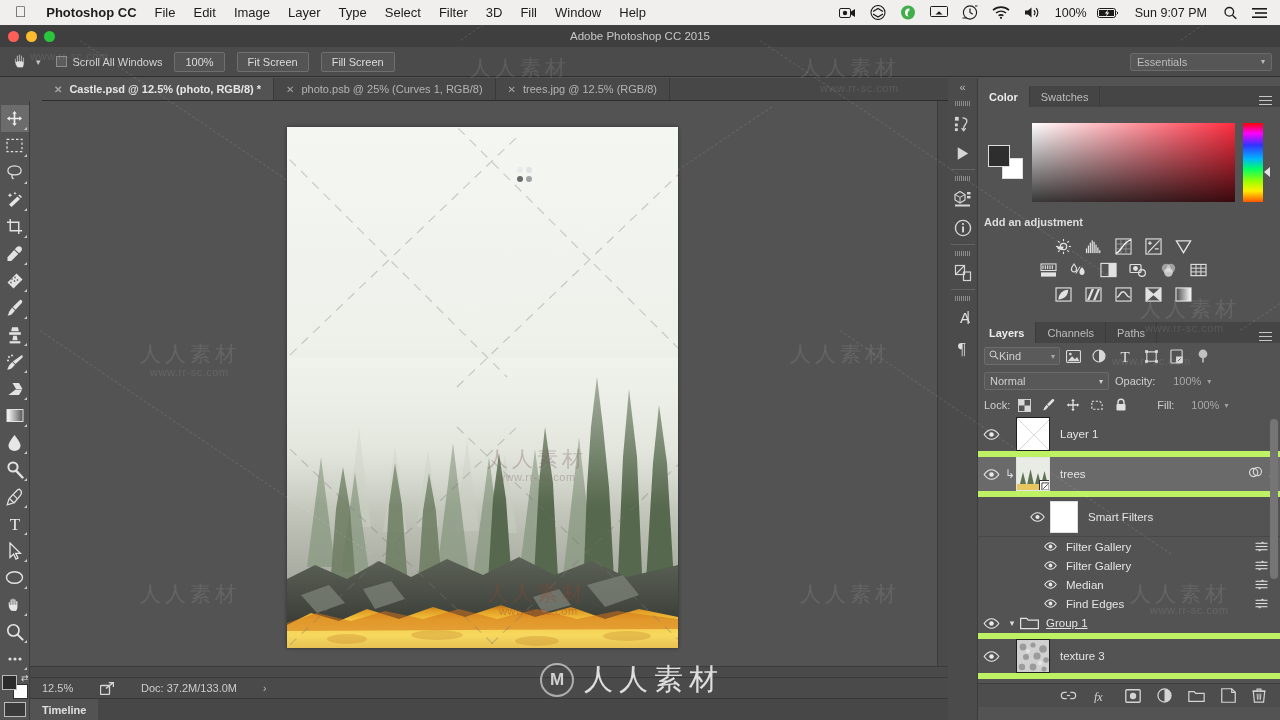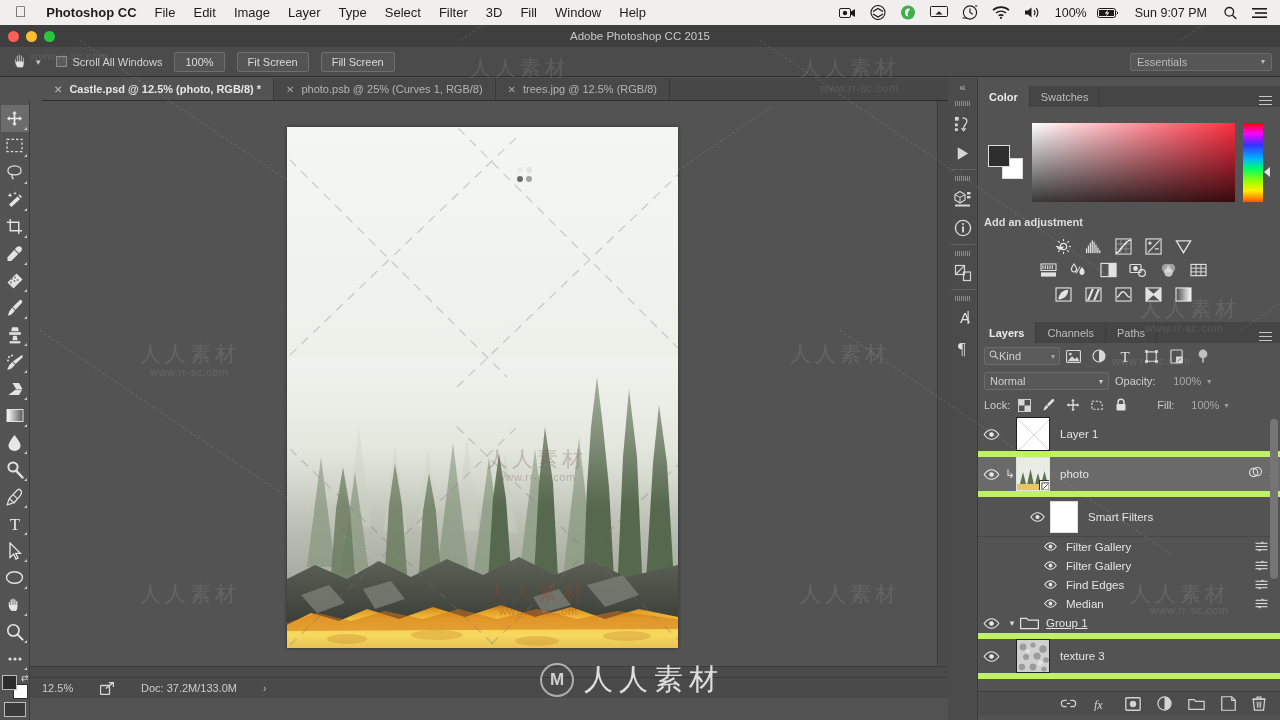--- a/index.html
+++ b/index.html
@@ -217,21 +217,21 @@
   .smartrow .ind { width: 46px; flex: 0 0 auto; }
   .fx-row { display: flex; align-items: center; height: 19px; padding-left: 66px; }
   .fx-row .eye2 { width: 22px; display: flex; align-items: center; color: #e4e4e4; }
   .fx-name { font-size: 11.5px; color: #e4e4e4; }
   .fx-right { margin-left: auto; padding-right: 12px; color: #dcdcdc; }
 
   .lay-scroll { position: absolute; right: 2px; top: 0; width: 8px; }
   .lay-scroll .thumb { width: 8px; border-radius: 4px; background: #757575; }
 
   .lay-bottom {
-    position: absolute; left: 0; bottom: 5px; width: 302px; height: 24px;
+    position: absolute; left: 0; bottom: 13px; width: 302px; height: 24px;
     background: #4d4d4d; display: flex; align-items: center; justify-content: flex-end;
     gap: 16px; padding-right: 14px; border-top: 1px solid #3e3e3e;
   }
   .lb-ico { color: #d4d4d4; display: flex; align-items: center; }
 
   
   .wm { position: absolute; pointer-events: none; color: rgba(255,255,255,0.10); white-space: nowrap; }
   .wm-cjk { font-size: 21px; letter-spacing: 4px; font-family: "DejaVu Sans", sans-serif; }
   .wm-url { font-size: 11px; letter-spacing: .5px; }
   .wm-diag { position: absolute; pointer-events: none; border-top: 1px dashed rgba(255,255,255,0.11); transform-origin: 0 0; }
@@ -677,20 +677,23 @@
       <svg width="14" height="13" viewBox="0 0 14 13">
           <rect x="0.5" y="3.5" width="9" height="9" rx="1" fill="none" stroke="#d6d6d6" stroke-width="1.3"></rect>
           <path d="M6 6.5 L13 0.6" stroke="#d6d6d6" stroke-width="1.5"></path>
           <path d="M8.8 0.5 L13.4 0.5 L13.4 5" fill="none" stroke="#d6d6d6" stroke-width="1.3"></path>
         </svg>
     </div>
     <div class="sb-doc">Doc: 37.2M/133.0M</div>
     <div class="sb-car">›</div>
   </div>
 
+  <div class="timeline-bar">
+    <div class="timeline-tab">Timeline</div>
+  </div>
 
   <div class="rail">
     <div class="rail-collapse">«</div>
     <div class="rail-grip"></div>
     <div class="rail-ico">
       <svg width="17" height="17" viewBox="0 0 18 18">
           <g fill="#d6d6d6">
             <rect x="1" y="2" width="4" height="4"></rect>
             <rect x="1" y="9" width="3" height="3"></rect>
             <rect x="1" y="14" width="3" height="3"></rect>
@@ -1107,21 +1110,21 @@
               </g>
               <rect y="26" width="32" height="6" fill="#e8c760"></rect>
             </svg>
           <span style="position:absolute;right:-3px;bottom:-3px;width:13px;height:13px;background:#fff;border:1px solid #333;display:flex;align-items:center;justify-content:center;">
             <svg width="9" height="9" viewBox="0 0 10 10">
                 <path d="M1 1 L9 1 L9 9 L1 9 Z" fill="none" stroke="#333" stroke-width="1"></path>
                 <path d="M2.5 7.5 L7.5 2.5" stroke="#333" stroke-width="1"></path>
               </svg>
           </span>
         </span>
-        <span class="lname">photo</span>
+        <span class="lname">trees</span>
         <span class="lrow-right">
           <span>
             <svg width="15" height="15" viewBox="0 0 16 16">
                 <circle cx="6" cy="8" r="4.4" fill="none" stroke="#dcdcdc" stroke-width="1.2"></circle>
                 <circle cx="10" cy="7" r="4.4" fill="none" stroke="#dcdcdc" stroke-width="1.2"></circle>
               </svg>
           </span>
           <span style="font-size:9px;color:#dcdcdc;">▴</span>
         </span>
       </div>
@@ -1182,21 +1185,21 @@
             </svg>
         </span>
       </div>
       <div class="fx-row">
         <span class="eye2">
           <svg width="13" height="9" viewBox="0 0 18 12">
               <path d="M9 0.8 C13.4 0.8 17 6 17 6 C17 6 13.4 11.2 9 11.2 C4.6 11.2 1 6 1 6 C1 6 4.6 0.8 9 0.8 Z" fill="none" stroke="#e6e6e6" stroke-width="1.4"></path>
               <circle cx="9" cy="6" r="2.6" fill="#e6e6e6"></circle>
             </svg>
         </span>
-        <span class="fx-name">Find Edges</span>
+        <span class="fx-name">Median</span>
         <span class="fx-right">
           <svg width="13" height="11" viewBox="0 0 14 12">
               <g stroke="#dcdcdc" stroke-width="1.2">
                 <path d="M0.5 2.5 L13.5 2.5"></path>
                 <path d="M0.5 6 L13.5 6"></path>
                 <path d="M0.5 9.5 L13.5 9.5"></path>
               </g>
               <g fill="#dcdcdc">
                 <path d="M8 0.6 L9.6 2.2 L6.4 2.2 Z"></path>
                 <path d="M5 11.4 L3.4 9.8 L6.6 9.8 Z"></path>
@@ -1204,21 +1207,21 @@
             </svg>
         </span>
       </div>
       <div class="fx-row">
         <span class="eye2">
           <svg width="13" height="9" viewBox="0 0 18 12">
               <path d="M9 0.8 C13.4 0.8 17 6 17 6 C17 6 13.4 11.2 9 11.2 C4.6 11.2 1 6 1 6 C1 6 4.6 0.8 9 0.8 Z" fill="none" stroke="#e6e6e6" stroke-width="1.4"></path>
               <circle cx="9" cy="6" r="2.6" fill="#e6e6e6"></circle>
             </svg>
         </span>
-        <span class="fx-name">Median</span>
+        <span class="fx-name">Find Edges</span>
         <span class="fx-right">
           <svg width="13" height="11" viewBox="0 0 14 12">
               <g stroke="#dcdcdc" stroke-width="1.2">
                 <path d="M0.5 2.5 L13.5 2.5"></path>
                 <path d="M0.5 6 L13.5 6"></path>
                 <path d="M0.5 9.5 L13.5 9.5"></path>
               </g>
               <g fill="#dcdcdc">
                 <path d="M8 0.6 L9.6 2.2 L6.4 2.2 Z"></path>
                 <path d="M5 11.4 L3.4 9.8 L6.6 9.8 Z"></path>

